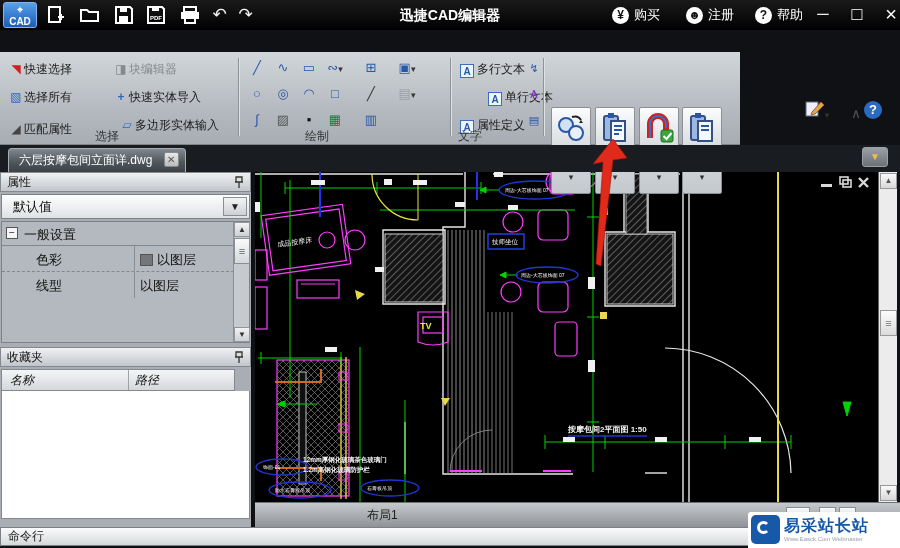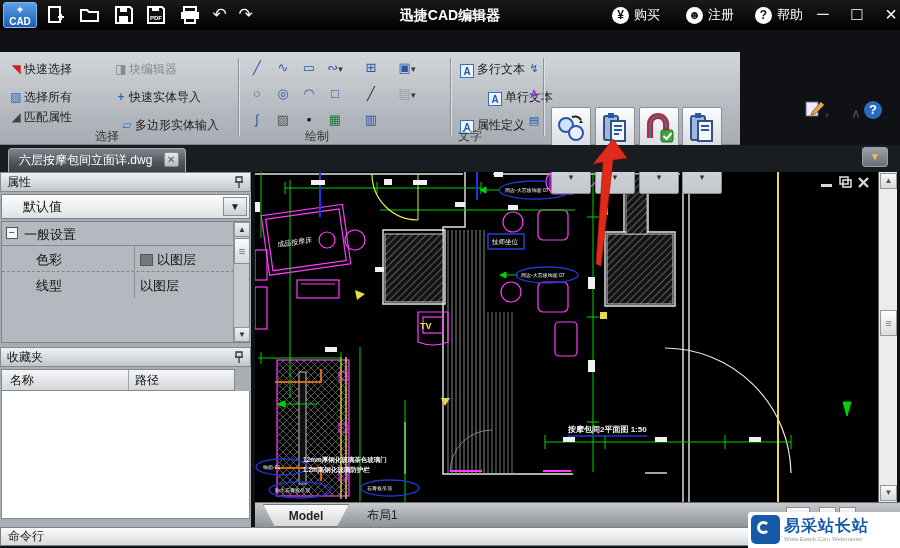--- a/index.html
+++ b/index.html
@@ -63,41 +63,41 @@
   #docbar-dd { position:absolute; right:12px; top:2px; width:26px; height:20px; border:1px solid #9aa0a6;
                border-radius:3px; background:linear-gradient(#9aa0a6,#6a7076); color:#e8c24a; text-align:center;
                line-height:18px; font-size:10px; cursor:pointer;}
 
   
   #leftpanel { left:0; top:172px; width:252px; height:355px; background:#a9aeb5; border-right:1px solid #0c0c0e; z-index:3;}
   .phead { position:relative; height:20px; background:linear-gradient(#f0f1f3,#c2c6cb);
            border:1px solid #84898f; font-size:12px; color:#111; line-height:18px; padding-left:6px; }
   .pin { position:absolute; right:5px; top:3px; width:12px; height:13px; }
   #combo { position:relative; height:25px; margin:2px 1px 0 1px; background:linear-gradient(#fdfdfd,#dfe2e5);
-           border:1px solid #7d8288; font-size:13px; color:#111; line-height:23px; padding-left:21px; cursor:pointer;}
+           border:1px solid #7d8288; font-size:13px; color:#111; line-height:23px; padding-left:11px; cursor:pointer;}
   #combo .dd { position:absolute; right:2px; top:2px; width:24px; height:19px; background:linear-gradient(#f3f4f5,#cdd1d5);
                border:1px solid #8a8f95; text-align:center; line-height:17px; font-size:10px; color:#222;}
   #proptable { position:relative; height:122px; margin:2px 1px 0 1px; background:#b4b9bf; border:1px solid #7d8288; }
   .prow { position:relative; height:26px; border-bottom:1px dashed #83888e; font-size:13px; color:#111; }
   .prow .lab { position:absolute; left:34px; top:5px; }
   .prow .val { position:absolute; left:138px; top:5px; }
   .prow .vline { position:absolute; left:132px; top:0; width:1px; height:100%; background:#888d93;}
   #grow { height:24px; border-bottom:1px solid #83888e; font-size:13px; color:#111; position:relative;}
   #grow .minus { position:absolute; left:4px; top:5px; width:12px; height:12px; background:#f4f5f6; border:1px solid #555;
                  text-align:center; line-height:9px; font-size:10px; color:#222; cursor:pointer;}
   #grow .lab { position:absolute; left:22px; top:4px; }
   .swatch { display:inline-block; width:13px; height:12px; background:#73777c; border:1px solid #555; vertical-align:-2px; margin-right:4px;}
   #ptscroll { position:absolute; right:0; top:0; width:16px; height:100%; background:#c6cacf; border-left:1px solid #8a8f95;}
   .sbtn { position:absolute; left:0; width:16px; height:15px; background:linear-gradient(#f2f3f4,#cdd1d5);
           border:1px solid #90969c; text-align:center; font-size:8px; color:#333; line-height:13px; cursor:pointer;}
   #ptthumb { position:absolute; left:0; top:16px; width:16px; height:26px; background:linear-gradient(#fafbfb,#d4d8db);
              border:1px solid #8a8f95; cursor:grab;}
   #ptthumb::after{ content:"≡"; display:block; text-align:center; color:#666; font-size:11px; line-height:24px;}
   #favcols { position:relative; height:22px; margin:2px 16px 0 1px; background:linear-gradient(#f4f5f6,#d4d8db);
-             border:1px solid #84898f; font-size:12px; color:#111; line-height:20px;}
+             border:1px solid #84898f; font-size:12px; color:#111; line-height:20px;font-style:italic;}
   #favcols .c1 { position:absolute; left:8px; }  #favcols .c2 { position:absolute; left:133px; }
   #favcols .cv { position:absolute; left:126px; top:0; width:1px; height:100%; background:#9ea3a8;}
   #favwhite { margin:0 1px; height:128px; background:#fff; border:1px solid #84898f; border-top:none;}
 
   
   #canvas { left:255px; top:172px; width:623px; height:330px; background:#000; z-index:2; cursor:crosshair;}
   #vscroll { left:878px; top:172px; width:19px; height:330px; background:#ececec; border-left:1px solid #666; z-index:3;}
   .vsbtn { position:absolute; left:1px; width:17px; height:16px; background:linear-gradient(#fafafa,#d8d8d8);
            border:1px solid #999; color:#555; font-size:8px; text-align:center; line-height:14px; cursor:pointer;}
   #vsthumb { position:absolute; left:1px; top:138px; width:17px; height:26px; background:linear-gradient(#fcfcfc,#dcdcdc);
@@ -178,21 +178,21 @@
     <div class="winbtn abs" style="left:876px;font-size:20px">×</div>
   </div>
 
 
   <div id="ribbon" class="abs">
 
     <div class="ritem" style="left:8px;top:8px">
       <span class="ig" style="color:#c22">◥</span><span>快速选择</span></div>
     <div class="ritem" style="left:8px;top:36px">
       <span class="ig" style="color:#2a6ac0">▧</span><span>选择所有</span></div>
-    <div class="ritem" style="left:8px;top:56px">
+    <div class="ritem" style="left:8px;top:68px">
       <span class="ig" style="color:#444">◢</span><span>匹配属性</span></div>
     <div class="ritem dis" style="left:113px;top:8px">
       <span class="ig">◨</span><span>块编辑器</span></div>
     <div class="ritem" style="left:113px;top:36px">
       <span class="ig" style="color:#2a6ac0;font-weight:bold">+</span><span>快速实体导入</span></div>
     <div class="ritem" style="left:119px;top:64px">
       <span class="ig" style="color:#2a6ac0">▱</span><span>多边形实体输入</span></div>
     <div class="glabel" style="left:95px;width:60px">选择</div>
     <div class="rsep" style="left:238px"></div>
 
@@ -493,21 +493,20 @@
     </svg>
   </div>
 
   <div id="vscroll" class="abs">
     <div class="vsbtn" style="top:1px">▲</div>
     <div id="vsthumb"></div>
     <div class="vsbtn" style="bottom:1px">▼</div>
   </div>
 
   <div id="modelbar" class="abs">
-    <div id="modeltab">Model</div>
     <div id="layouttab">布局1</div>
     <div class="hsbtn" style="right:90px;width:24px">··</div>
     <div class="hsbtn" style="right:64px">◀</div>
     <div class="hsbtn" style="right:44px">▶</div>
   </div>
 
   <div id="cmdbar" class="abs">命令行</div>
 
   <svg id="redarrow" class="abs" viewBox="0 0 50 142">
     <polygon points="28,6 42,25 28,27 16,133 11,131 18,29 8,31" fill="#e02a1c" stroke="#a81408" stroke-width="0.6"></polygon>

